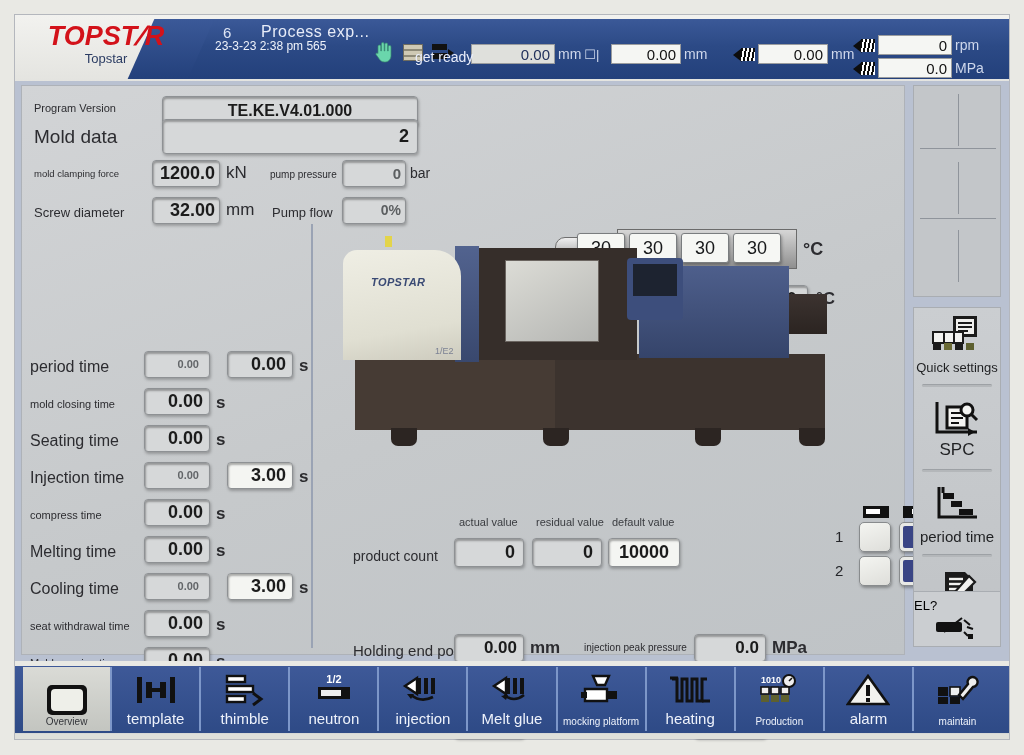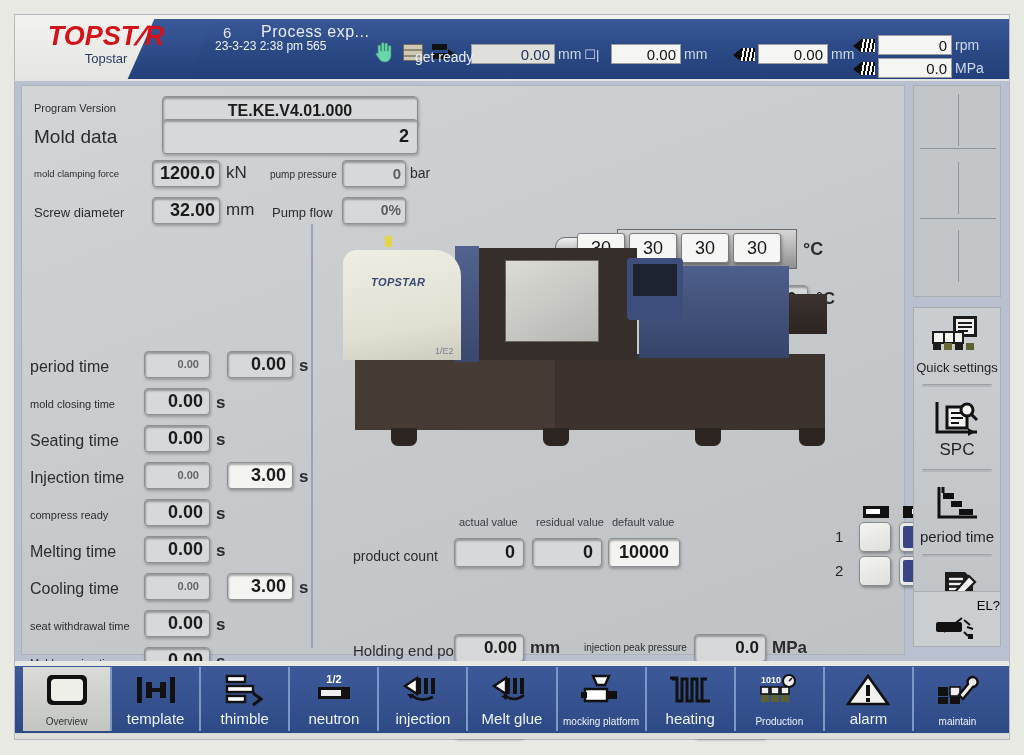--- a/index.html
+++ b/index.html
@@ -233,35 +233,35 @@
   .side-btn{ position:relative; height:85px; }
   .side-btn .ic{ position:absolute; left:50%; transform:translateX(-50%); top:6px;}
   .side-btn .tx{ position:absolute; left:0; width:100%; text-align:center; bottom:18px;
                  color:#1f2022;}
   .side-btn .sep{ position:absolute; left:8px; right:8px; bottom:6px; height:3px;
                   background:#b4b7ba; border-radius:2px; border-top:1px solid #9da1a5;}
   .side-bot{
     position:absolute; left:4px; bottom:8px; width:88px; height:56px;
     background:#cbced1; border:1px solid #a9adb2;
   }
-  .el-tx{ position:absolute; left:0; width:100%; text-align:right; top:6px; font-size:13px;}
+  .el-tx{ position:absolute; left:0; width:100%; text-align:left; top:6px; font-size:13px;}
 
   
   .nav{
     position:absolute; left:0; bottom:0; width:100%; height:78px;
     background:linear-gradient(180deg,#e9e9e4 0%,#e9e9e4 6%,#3e5998 7%,#2e4a86 92%,#dedfda 93%);
   }
   .navin{ position:absolute; left:8px; right:8px; top:6px; height:64px; display:flex; }
   .navbtn{
     position:relative; flex:1; border-right:2px solid #7d97c9;
     display:flex; flex-direction:column; align-items:center; justify-content:flex-start;
     padding-top:6px;
   }
   .navbtn:last-child{ border-right:0; }
-  .navbtn.active{ background:linear-gradient(180deg,#dadbd6,#c3c5c0); }
+  .navbtn.active{ background:linear-gradient(180deg,#dadbd6,#c3c5c0);justify-content:center; }
   .navbtn .nt{ position:absolute; bottom:4px; color:#eef2fb; }
   .navbtn.active .nt{ color:#33353a; }
 </style>
 </head>
 <body>
 
 <div id="screen">
 
   <div class="header">
     <div class="hdr-blue"></div>
@@ -361,21 +361,21 @@
             <span class="fld t-main" style="left: 122px;">0.00</span>
             <span class="t-unit" style="left: 194px;">s</span>
           </div>
           <div class="trow" style="top: 376px;">
             <span class="tl lbl" style="font-size: 16px;">Injection time</span>
             <span class="fld t-actual">0.00</span>
             <span class="fld t-main active" style="left: 205px;">3.00</span>
             <span class="t-unit" style="left: 277px;">s</span>
           </div>
           <div class="trow" style="top: 413px;">
-            <span class="tl lbl" style="font-size: 11px;">compress ready</span>
+            <span class="tl lbl" style="font-size: 11px;">compress time</span>
             <span class="fld t-main" style="left: 122px;">0.00</span>
             <span class="t-unit" style="left: 194px;">s</span>
           </div>
           <div class="trow" style="top: 450px;">
             <span class="tl lbl" style="font-size: 16px;">Melting time</span>
             <span class="fld t-main" style="left: 122px;">0.00</span>
             <span class="t-unit" style="left: 194px;">s</span>
           </div>
           <div class="trow" style="top: 487px;">
             <span class="tl lbl" style="font-size: 16px;">Cooling time</span>

